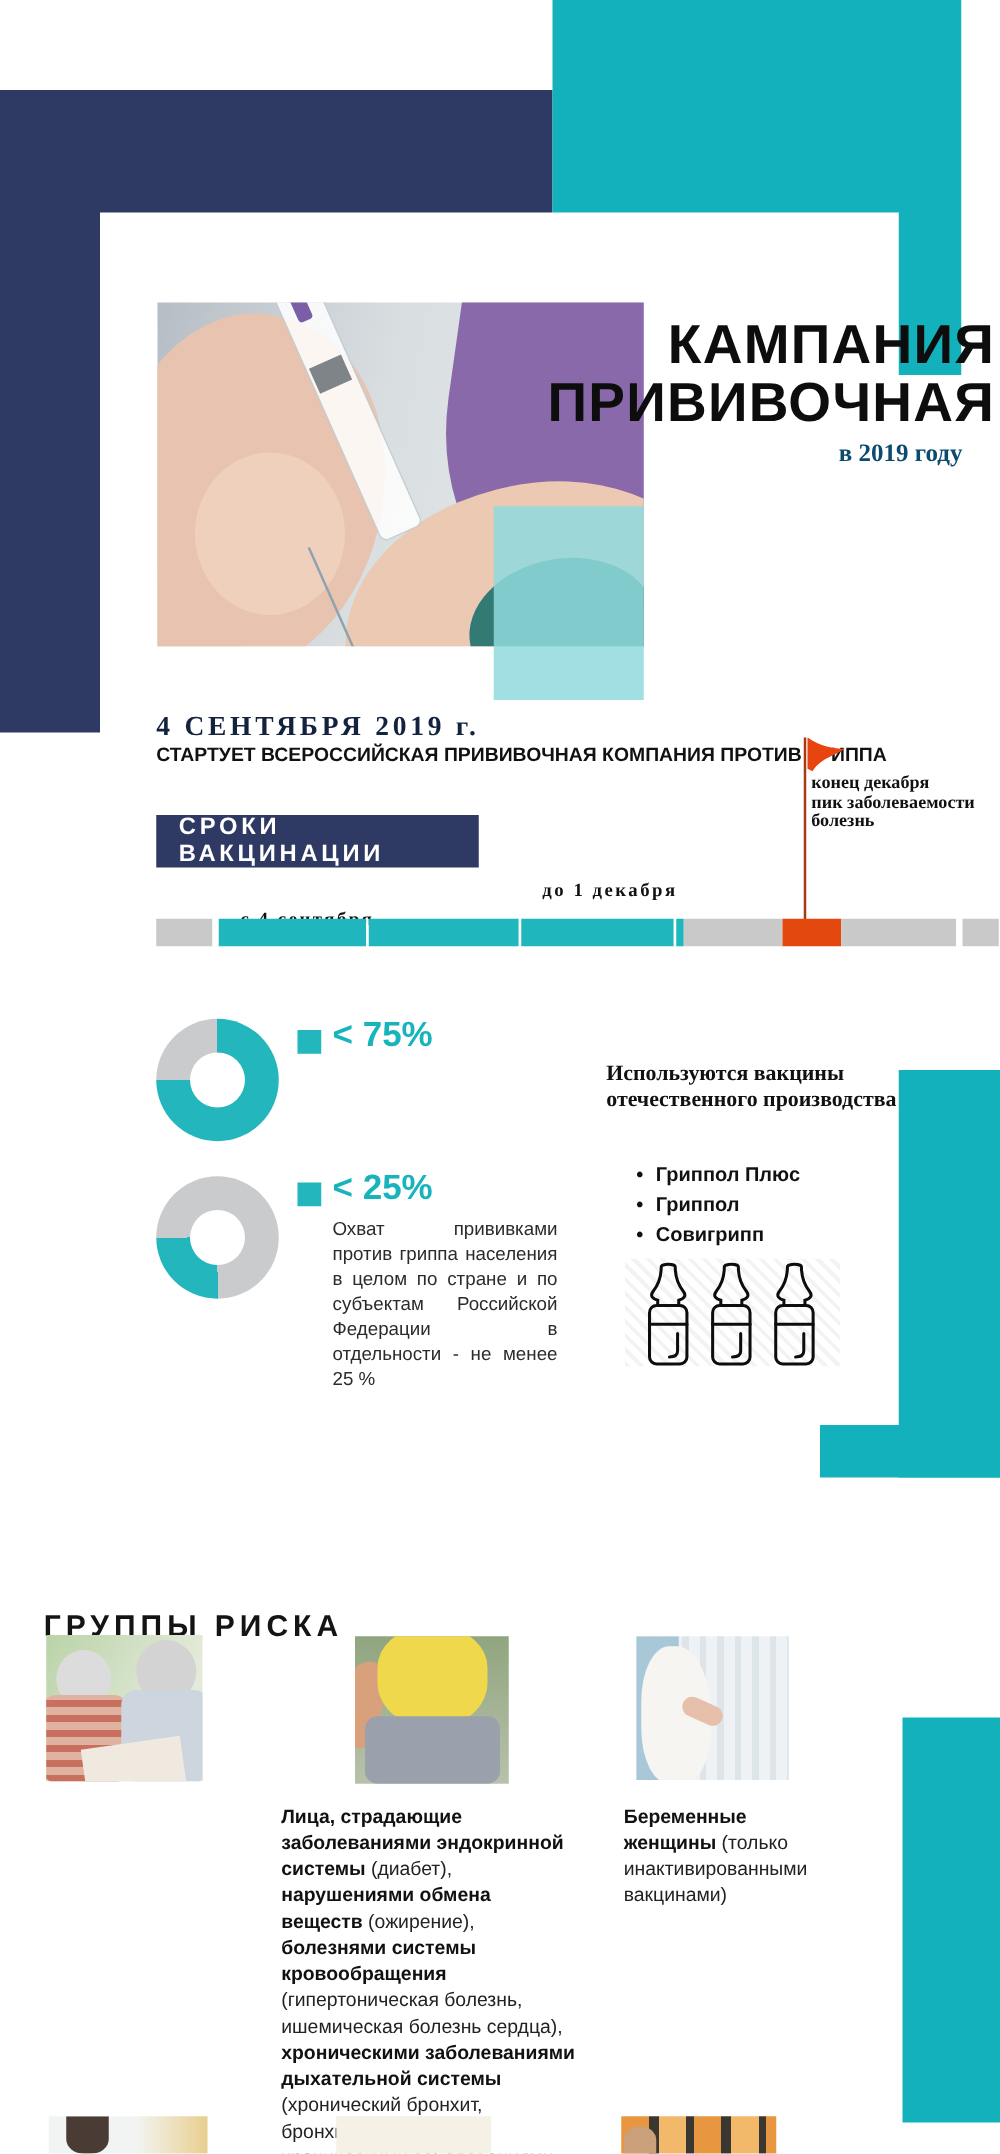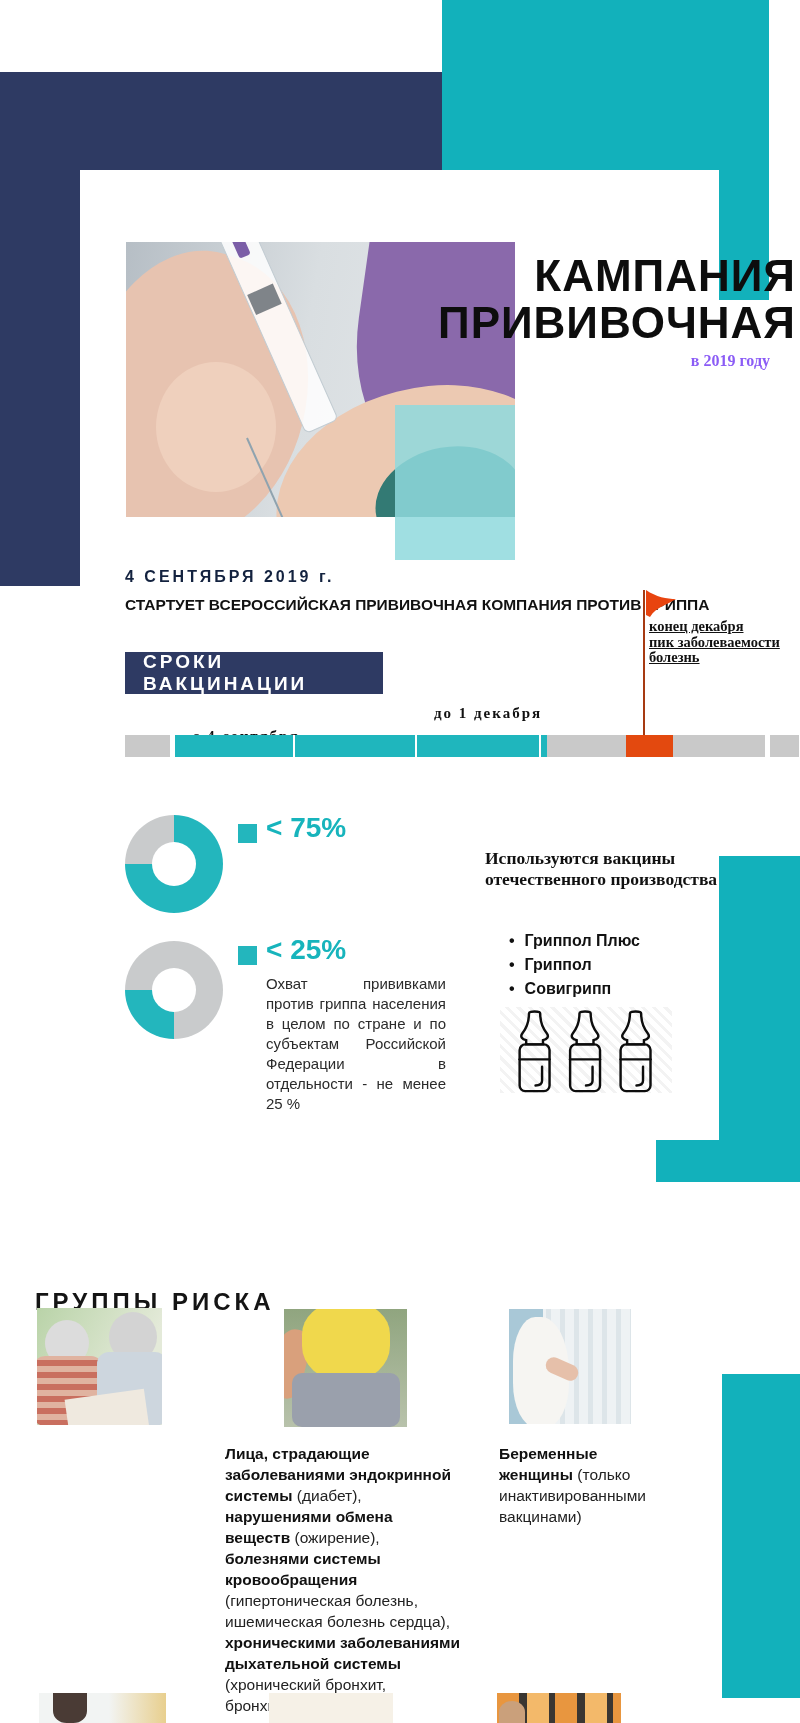--- a/index.html
+++ b/index.html
@@ -27,31 +27,31 @@
      border-radius:50% 50% 0 0;transform:rotate(-10deg);}
   .pm-syringe{position:absolute;left:88px;top:-18px;width:34px;height:220px;background:rgba(255,255,255,0.85);
      border:1px solid #c2ccd2;border-radius:6px;transform:rotate(-24deg);transform-origin:top center;}
   .pm-plunger{position:absolute;left:10px;top:-26px;width:12px;height:60px;background:#7b5ea7;border-radius:3px;}
   .pm-band{position:absolute;left:2px;top:70px;width:28px;height:22px;background:#565e66;opacity:.75;}
   .pm-needle{position:absolute;left:120px;top:196px;width:2px;height:92px;background:#8fa3af;transform:rotate(-24deg);transform-origin:top center;}
   .light-teal-square{left:395px;top:405px;width:120px;height:155px;background:rgba(143,217,221,0.85);}
   
   .hero-title{right:4px;top:252px;text-align:right;font-weight:bold;font-size:44px;line-height:47px;
      letter-spacing:1px;color:#0d0d0d;z-index:5;}
-  .hero-sub{right:30px;top:352px;font-family:"Liberation Serif",serif;font-weight:bold;font-size:16px;color:#8b5cf6;z-index:5;}
-  .date-line{left:125px;top:568px;font-family:Liberation Sans, sans-serif;font-weight:bold;font-size:16px;
+  .hero-sub{right:30px;top:352px;font-family:"Liberation Serif",serif;font-weight:bold;font-size:20px;color:#0c4a6e;z-index:5;}
+  .date-line{left:125px;top:568px;font-family:Liberation Serif, serif;font-weight:bold;font-size:22px;
      letter-spacing:3px;color:#13223f;}
   .start-line{left:125px;top:596px;font-weight:bold;font-size:15.5px;color:#111;}
   .sroki-box{left:125px;top:652px;width:240px;height:42px;background:#2e3a63;color:#fff;
      font-weight:bold;font-size:19px;letter-spacing:3px;display:flex;align-items:center;padding-left:18px;}
   
   .flag-pole{left:643px;top:590px;width:2px;height:152px;background:#a63a12;}
   .flag-svg{left:644px;top:589px;}
   .flag-text{left:649px;top:619px;font-family:"Liberation Serif",serif;font-weight:bold;font-size:14.5px;
-     line-height:15.5px;color:#111;text-decoration:underline;}
+     line-height:15.5px;color:#111;}
   
   .tl-label{top:705px;width:130px;text-align:center;font-family:"Liberation Serif",serif;
      font-weight:bold;font-size:15px;letter-spacing:2px;color:#111;}
   .tl-label.start{left:181px;margin-top:23px;} .tl-label.end{left:423px;}
   .tl-bar{left:125px;top:735px;width:674px;height:22px;display:flex;}
   .tl-bar>div{height:100%;}
   
   .donut{width:98px;height:98px;border-radius:50%;}
   .donut .hole{position:absolute;left:27px;top:27px;width:44px;height:44px;border-radius:50%;background:#fff;}
   .donut1{left:125px;top:815px;} .donut2{left:125px;top:941px;}

